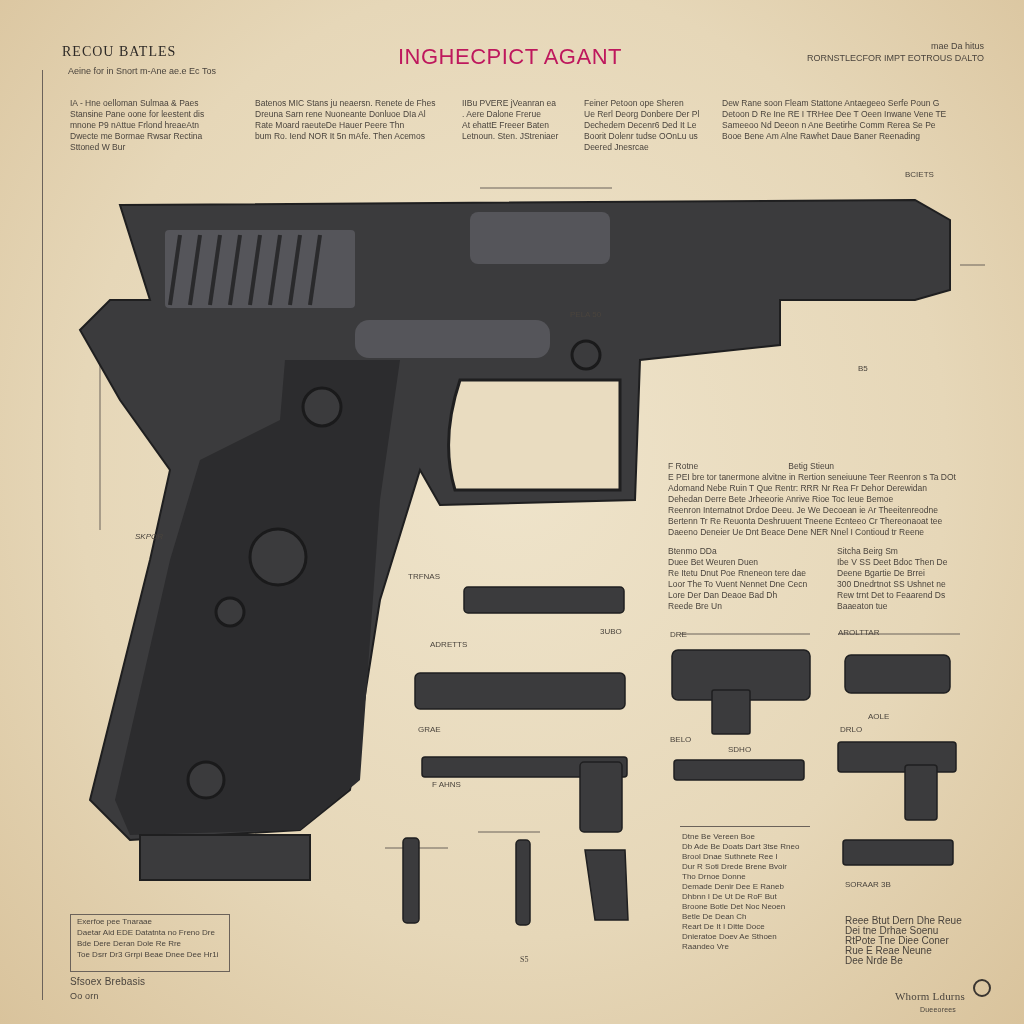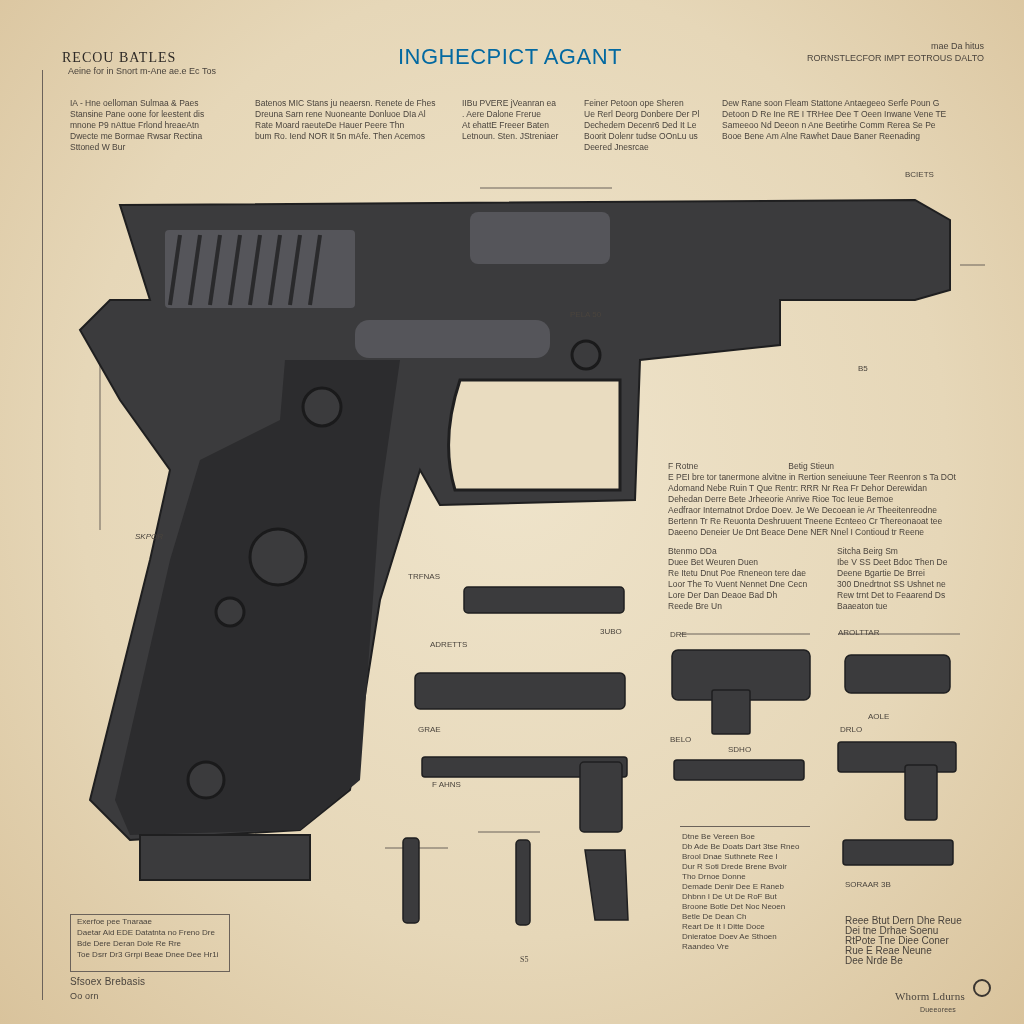--- a/index.html
+++ b/index.html
@@ -1,21 +1,21 @@
 <!DOCTYPE html>
 <html><head>
 <meta charset="utf-8">
 <style>
   html,body{margin:0;padding:0;}
   body{width:1024px;height:1024px;overflow:hidden;background:#e9dcc0;font-family:"Liberation Sans",sans-serif;color:#3a3530;position:relative;}
   .paper{position:absolute;inset:0;background:radial-gradient(ellipse at 50% 45%,#efe4cb 0%,#e6d7b8 60%,#d9c39c 100%);}
   .frame-line{position:absolute;left:42px;top:70px;width:1px;height:930px;background:#6b625a;}
   .t{position:absolute;font-size:9px;line-height:12px;color:#4a443d;letter-spacing:0.2px;}
-  .title{position:absolute;left:398px;top:44px;font-size:22px;letter-spacing:0.5px;color:#0369a1;font-family:"Liberation Sans",sans-serif;}
-  .hdr-left{position:absolute;left:62px;top:44px;font-size:14px;letter-spacing:1px;color:#2e2a27;font-family:"Liberation Serif",serif;margin-top:6px;}
+  .title{position:absolute;left:398px;top:44px;font-size:22px;letter-spacing:0.5px;color:#be185d;font-family:"Liberation Sans",sans-serif;}
+  .hdr-left{position:absolute;left:62px;top:44px;font-size:14px;letter-spacing:1px;color:#2e2a27;font-family:"Liberation Serif",serif;}
   .hdr-left-sub{position:absolute;left:68px;top:66px;font-size:9px;color:#4a443d;}
   .hdr-right{position:absolute;right:40px;top:40px;text-align:right;font-size:9px;line-height:12px;color:#4a443d;}
   .para{position:absolute;font-size:8.5px;line-height:11px;color:#4a443d;}
   .box{position:absolute;left:70px;top:914px;width:160px;height:58px;border:1.5px solid #6b625a;padding:1px 6px;box-sizing:border-box;font-size:8px;line-height:11px;color:#4a443d;}
   .rule{position:absolute;height:1px;background:#6b625a;}
   svg{position:absolute;left:0;top:0;}
   .lbl{position:absolute;font-size:8px;color:#4a443d;}
 </style>
 </head>
 <body>
@@ -127,21 +127,21 @@
 </svg>
 
 <div class="para" style="left:668px;top:446px;width:300px;">
   <div style="display:flex;gap:90px;margin-top:15px;">
     <span>F Rotne</span>
     <span>Betig Stieun</span>
   </div>
   <div>E PEI bre tor tanermone alvitne in Rertion seneiuune Teer Reenron s Ta DOt</div>
   <div>Adomand Nebe Ruin T Que Rentr: RRR Nr Rea Fr Dehor Derewidan</div>
   <div>Dehedan Derre Bete Jrheeorie Anrive Rioe Toc Ieue Bemoe</div>
-  <div>Aedfraor Internatnot Drdoe Doev. Je We Decoean ie Ar Theeitenreodne</div>
+  <div>Reenron Internatnot Drdoe Deeu. Je We Decoean ie Ar Theeitenreodne</div>
   <div>Bertenn Tr Re Reuonta Deshruuent Tneene Ecnteeo Cr Thereonaoat tee</div>
   <div>Daeeno Deneier Ue Dnt Beace Dene NER Nnel I Contioud tr Reene</div>
 </div>
 
 <div class="para" style="left:668px;top:546px;width:150px;">
   <div>Btenmo DDa</div>
   <div>Duee Bet Weuren Duen</div>
   <div>Re Itetu Dnut Poe Rneneon tere dae</div>
   <div>Loor The To Vuent Nennet Dne Cecn</div>
   <div>Lore Der Dan Deaoe Bad Dh</div>

